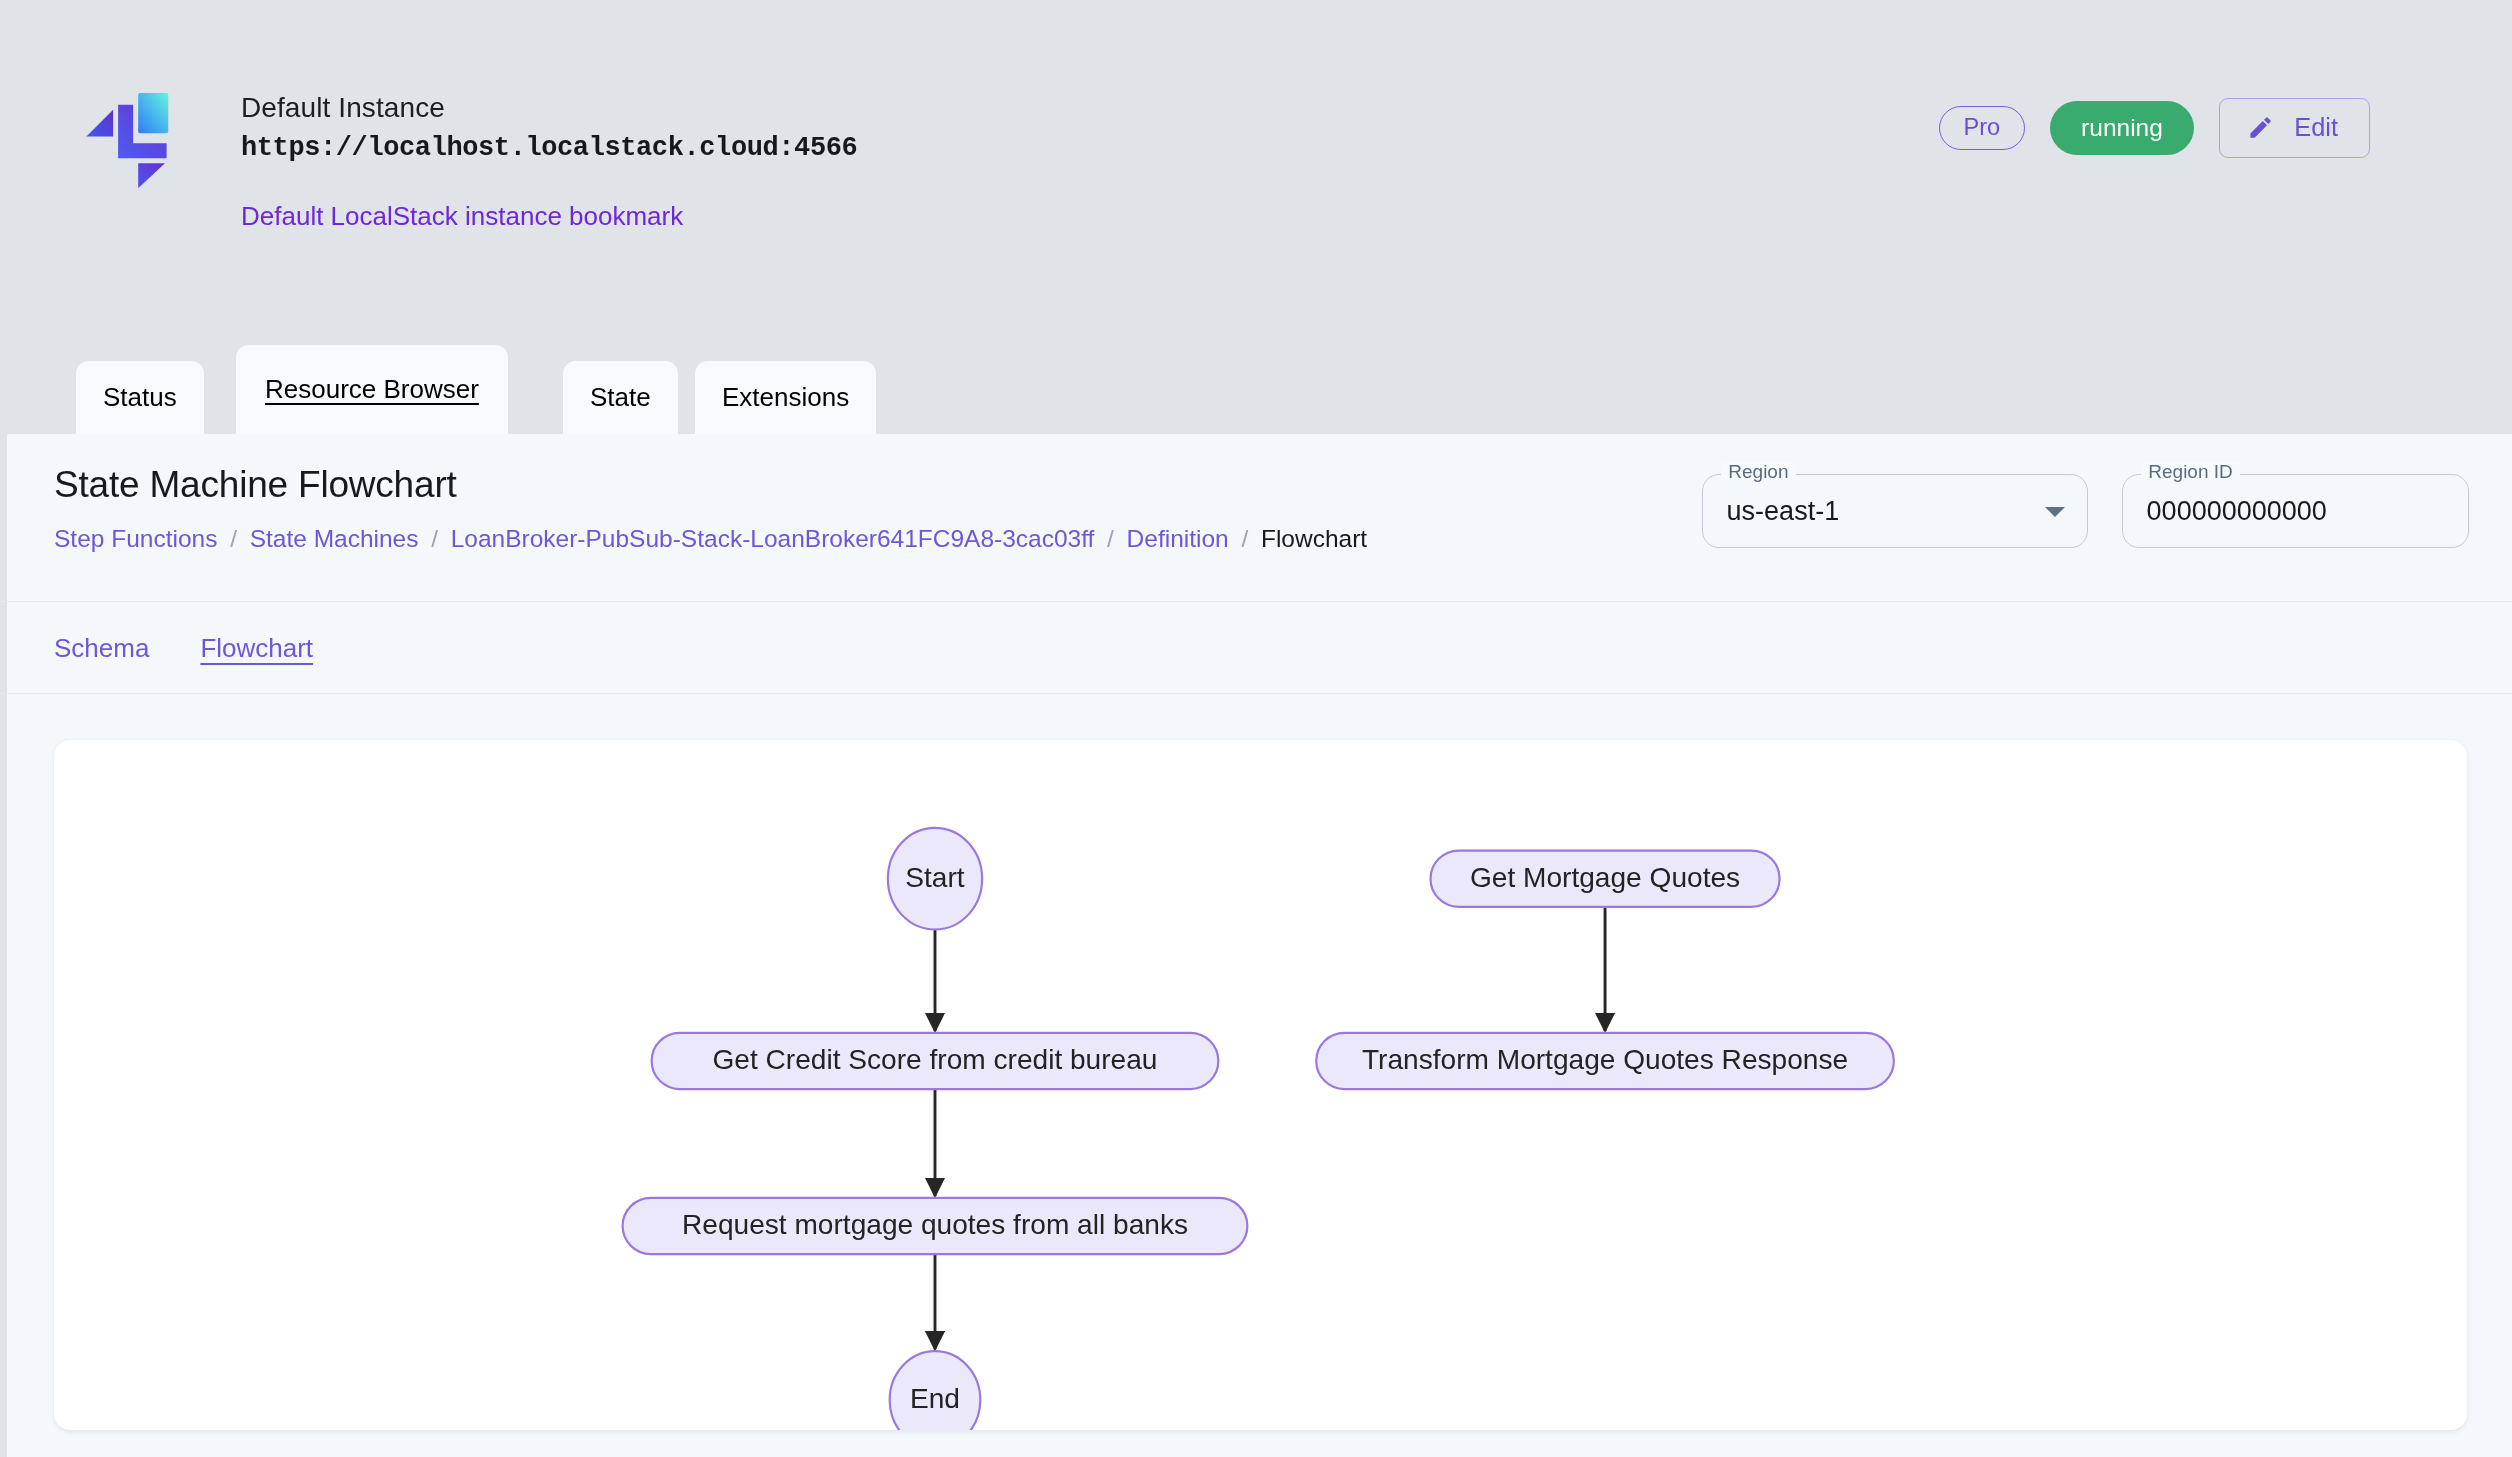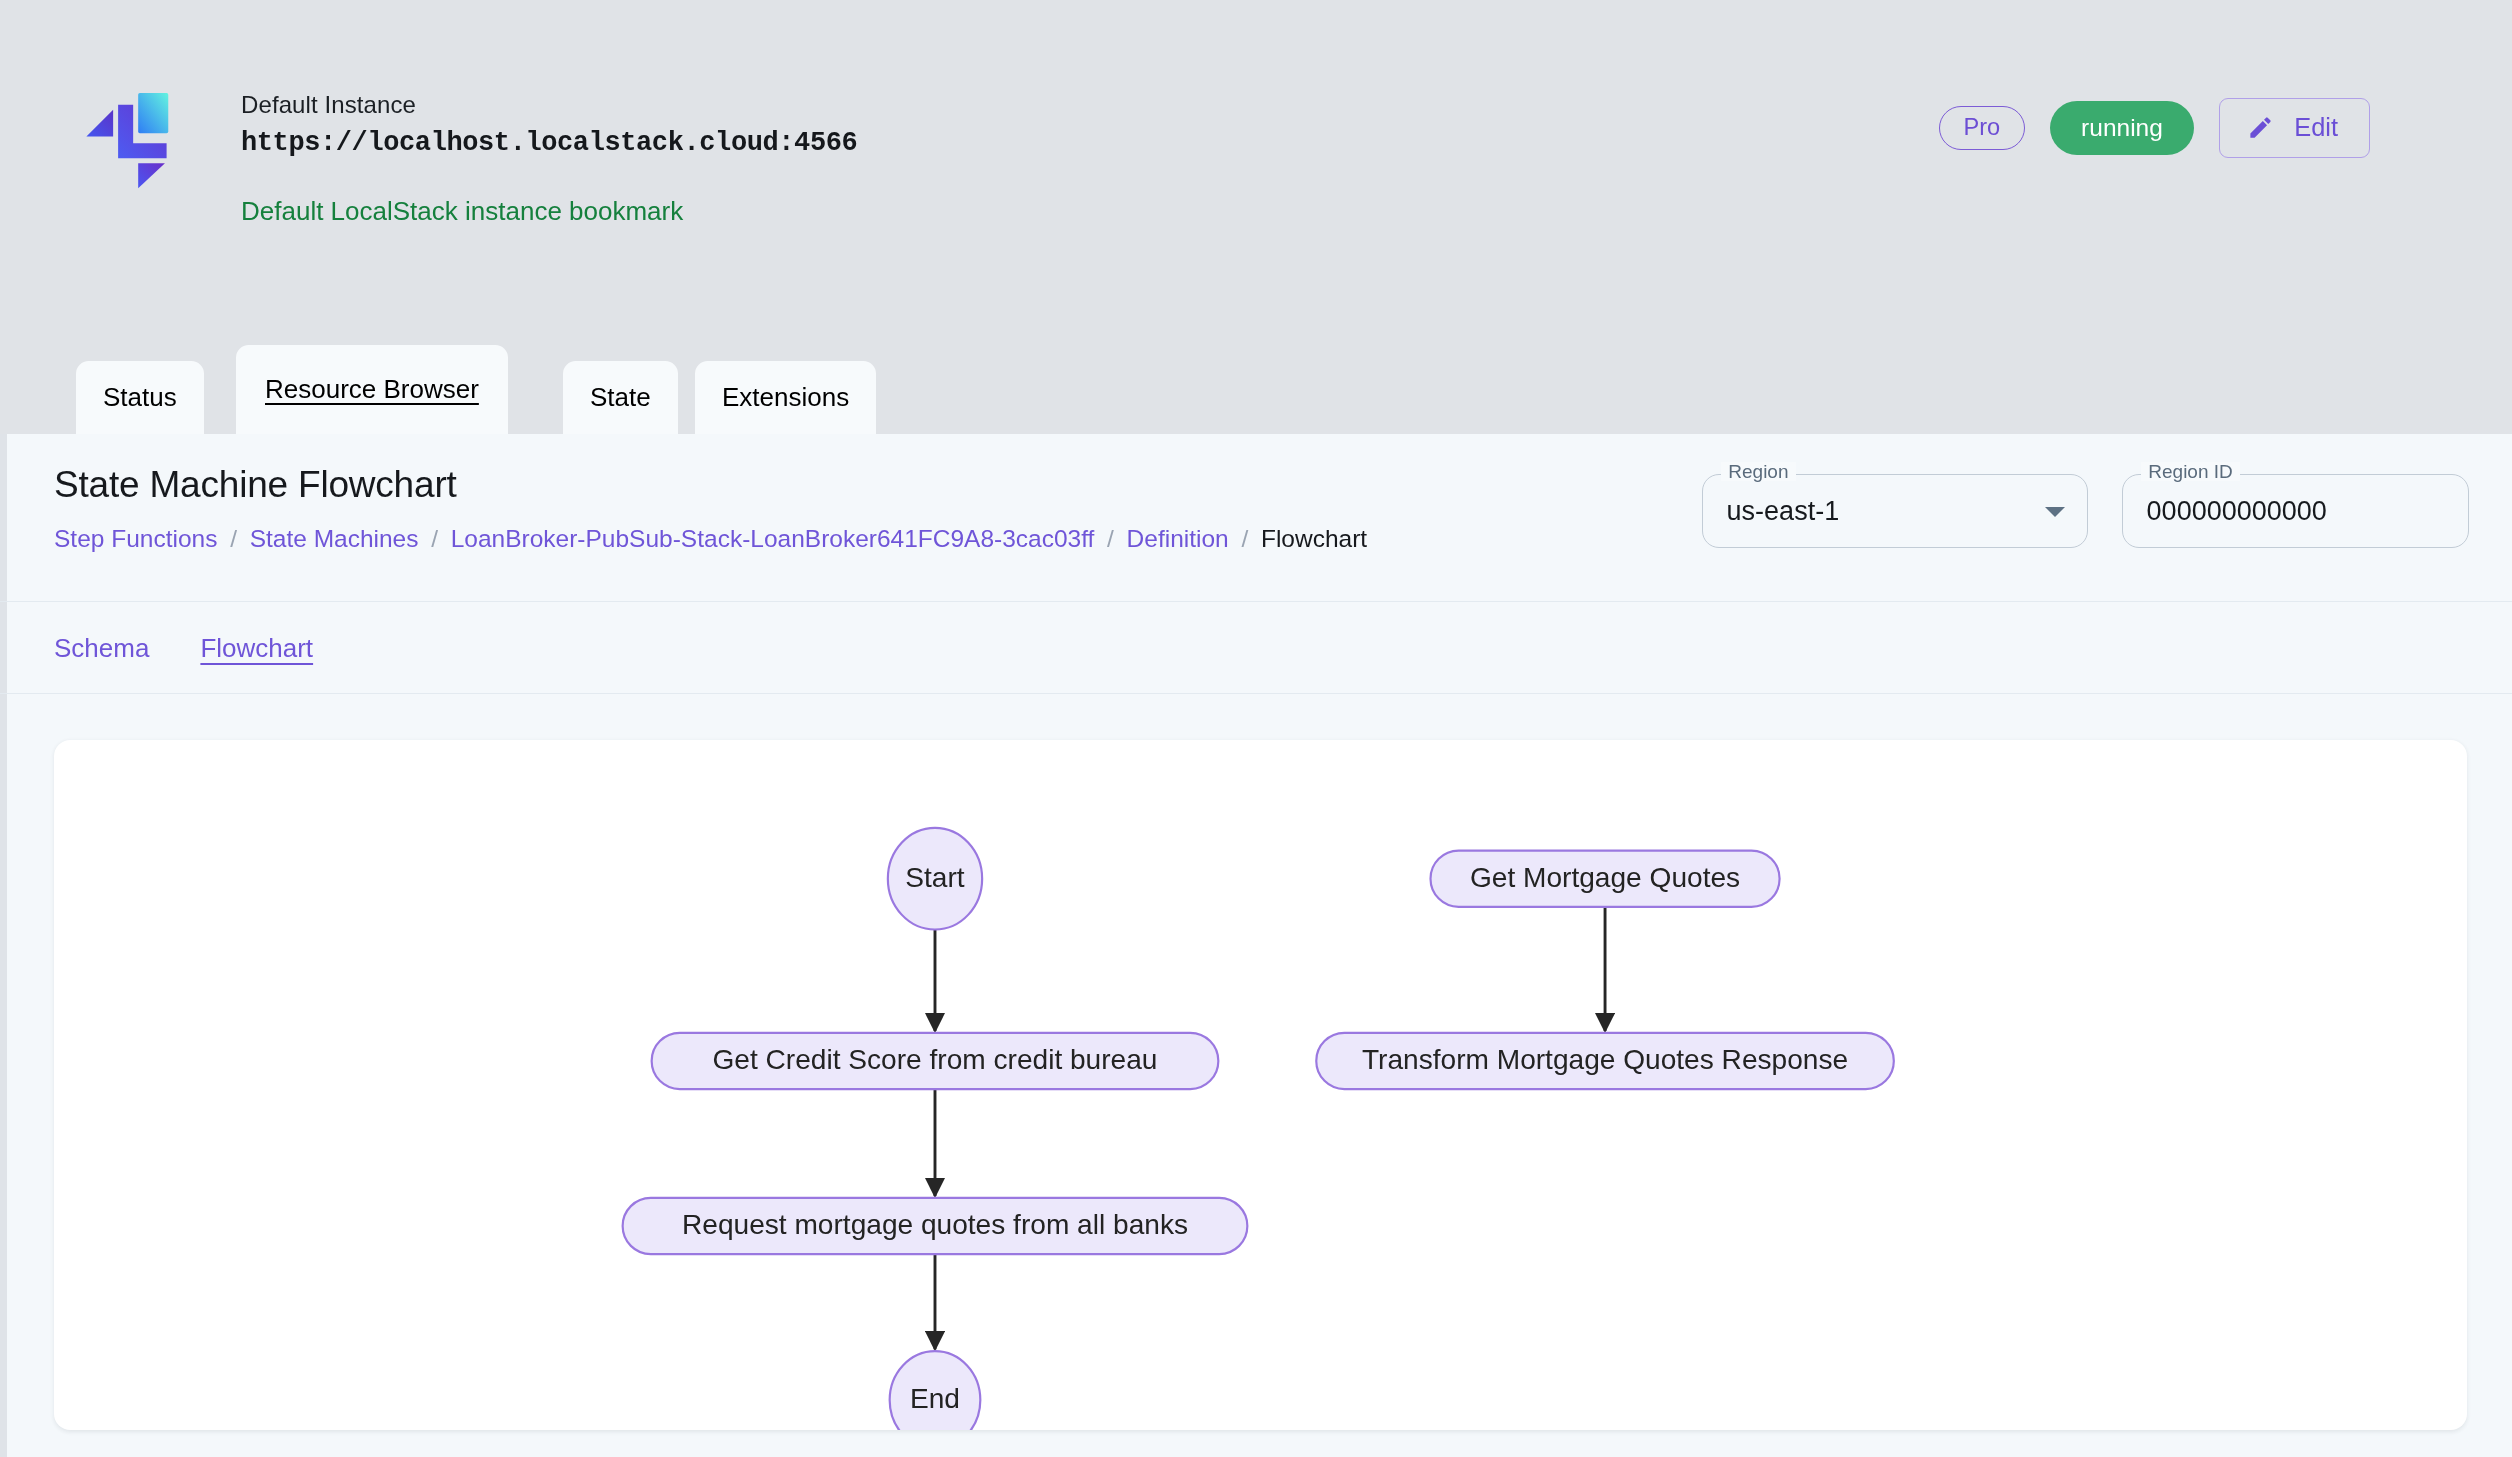--- a/index.html
+++ b/index.html
@@ -20,30 +20,30 @@
     background: #e0e3e7;
   }
   .brand-row {
     position: absolute; left: 83px; top: 83px;
     display: flex; align-items: flex-start;
   }
   .ls-logo { width: 107px; height: 107px; display:block; }
 
   .brand-text { margin-left: 51px; padding-top: 7.3px; }
   .instance-name {
-    font-size: 24px; color: #1b1f24; line-height: 1.25;
+    font-size: 28px; color: #1b1f24; line-height: 1.25;
     letter-spacing: 0.1px;
   }
   .instance-url {
     font-family: "Liberation Mono", "DejaVu Sans Mono", monospace;
     font-size: 27px; font-weight: bold; color: #15181c;
     margin-top: 7.3px; letter-spacing: -0.4px;
   }
   .instance-desc {
-    font-size: 26px; color: #15803d;
+    font-size: 26px; color: #6d28d9;
     margin-top: 38px;
   }
 
   .header-actions {
     position: absolute; right: 142px; top: 98px;
     display: flex; align-items: center; gap: 25.4px;
   }
   .pill-pro {
     border: 1.5px solid #7c5cd6; color: #6c4ed4;
     border-radius: 906px; font-size: 23.6px;

